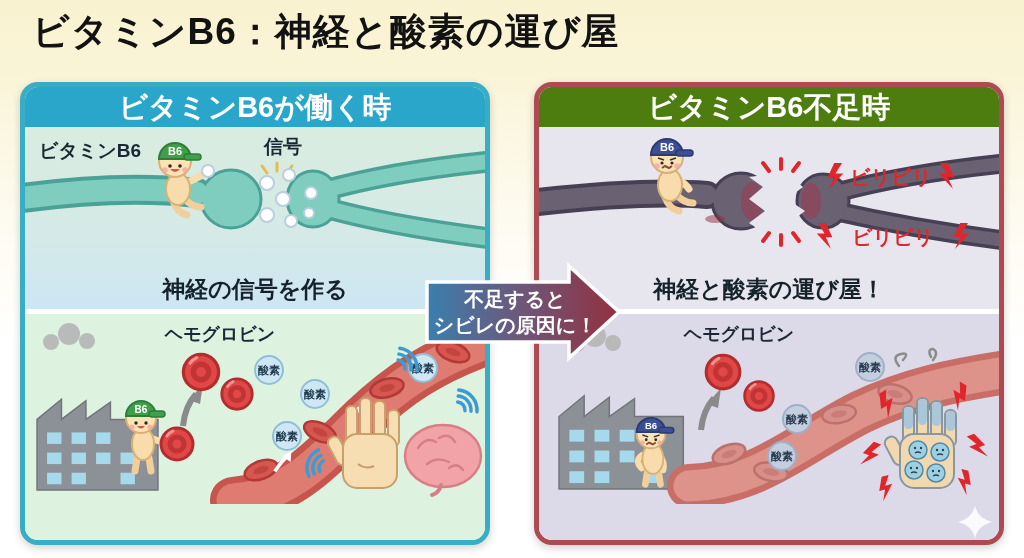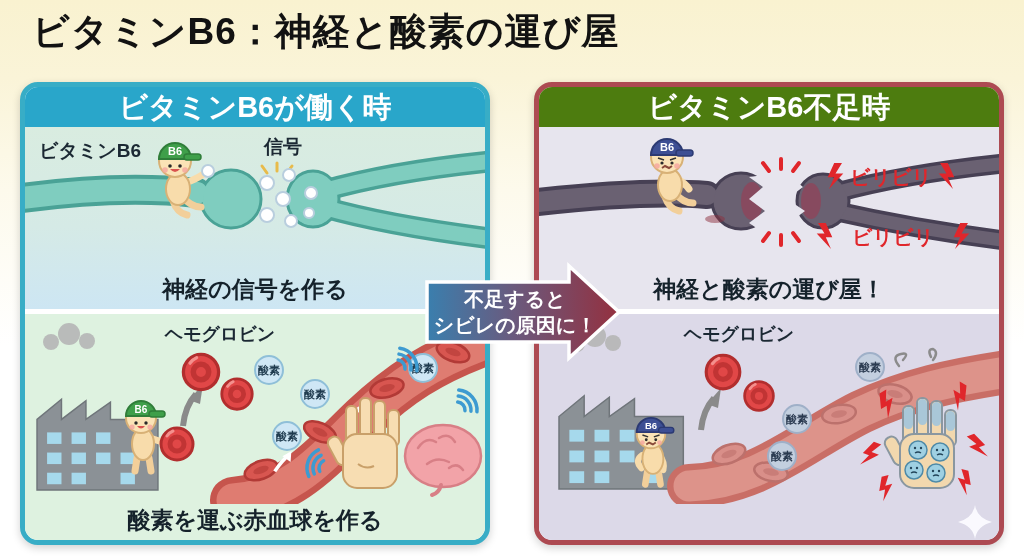--- a/index.html
+++ b/index.html
@@ -223,21 +223,20 @@
           <g fill="none" stroke="#d87f86" stroke-width="2.5" stroke-linecap="round">
             <path d="M-25,-8 q8,-12 18,-6"></path>
               <path d="M-4,-18 q10,-6 16,4"></path>
             <path d="M-16,8 q10,-8 22,-2"></path>
               <path d="M6,12 q8,-6 14,2"></path>
           </g>
           <path d="M-2,29 q-2,8 -9,10" stroke="#d87f86" stroke-width="4" fill="none" stroke-linecap="round"></path>
         </g>
         <use href="#arcs" transform="translate(432,96) rotate(5)"></use>
       </svg>
-      <div class="caption">酸素を運ぶ赤血球を作る</div>
     </div>
   </div>
 
   <div class="panel panel-right">
     <div class="panel-header">ビタミンB6不足時</div>
 
     <div class="section sec-rt">
       <svg class="scene" width="460" height="146" viewBox="0 0 460 146">
         <g>
           <path d="M-10,76 C60,68 120,64 168,68" stroke="#474054" stroke-width="28" fill="none" stroke-linecap="round"></path>

